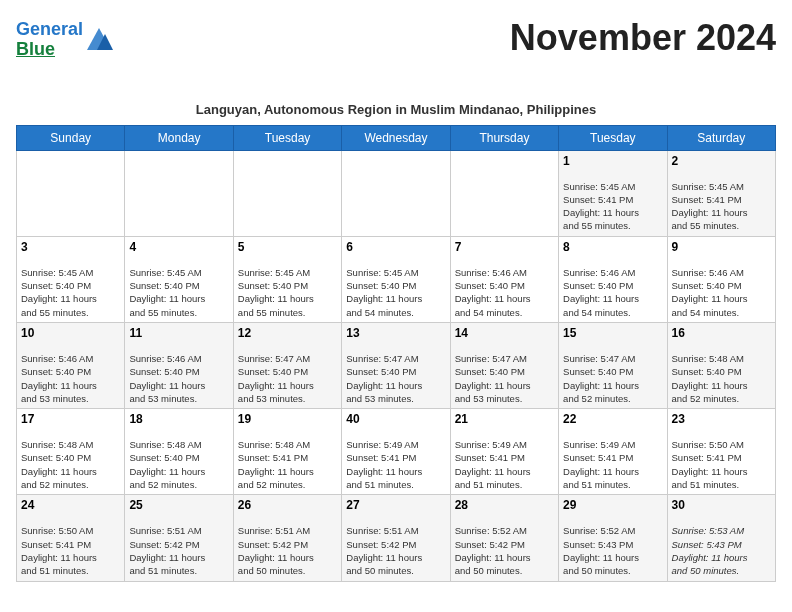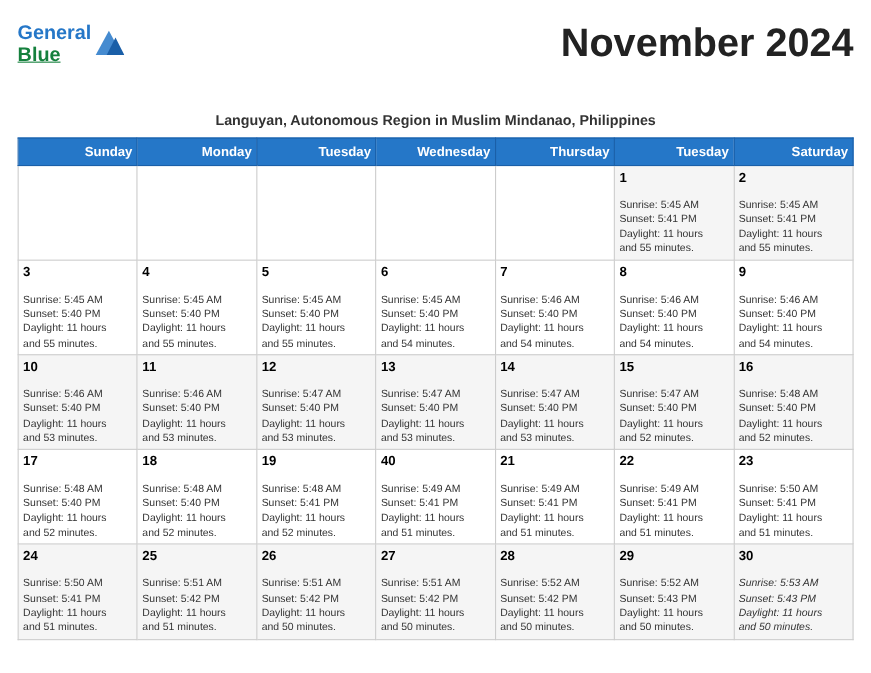--- a/index.html
+++ b/index.html
@@ -5,21 +5,21 @@
     * { box-sizing: border-box; margin: 0; padding: 0; }
     body {
       font-family: Arial, sans-serif;
       background: #fff;
       width: 792px;
       min-height: 612px;
       padding: 16px;
     }
     .header-area {
       display: flex;
-      align-items: flex-end;
+      align-items: center;
       justify-content: space-between;
       margin-bottom: 4px;
     }
     .logo {
       display: flex;
       align-items: center;
       margin-top: 4px;
     }
     .logo-text {
       font-size: 18px;
@@ -52,23 +52,23 @@
     }
     table {
       width: 100%;
       border-collapse: collapse;
       font-size: 10.5px;
     }
     thead th {
       background: #2577c8;
       color: #fff;
       padding: 5px 4px;
-      text-align: right;
+      text-align: center;
       font-size: 12px;
-      font-weight: bold;
+      font-weight: normal;
       border: 1px solid #1a5fa8;
     }
     tbody td {
       border: 1px solid #ccc;
       padding: 3px 4px;
       vertical-align: top;
       width: 14.28%;
       height: 70px;
       background: #fff;
     }

